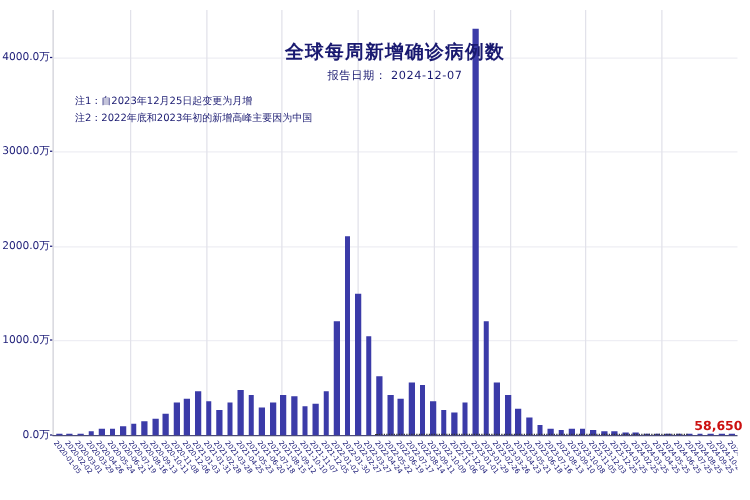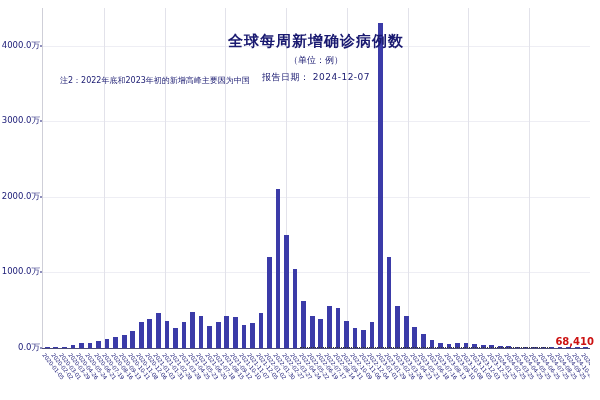--- a/index.html
+++ b/index.html
@@ -422,27 +422,27 @@
         <div class="xtick" style="left: 499.992px;">2024-06-25</div>
         <div class="xtick" style="left: 508.539px;">2024-07-25</div>
         <div class="xtick" style="left: 517.086px;">2024-08-25</div>
         <div class="xtick" style="left: 525.633px;">2024-09-25</div>
         <div class="xtick" style="left: 534.18px;">2024-10-25</div>
         <div class="xtick" style="left: 542.727px;">2024-11-25</div>
       </div>
 
     <div id="titleblock">
       <div id="chart-title">全球每周新增确诊病例数</div>
-      <div id="chart-unit">（单位：例）</div>
       <div id="chart-date">报告日期： 2024-12-07</div>
     </div>
 
     <div id="notes">
+      <span class="note-line">注1：自2023年12月25日起变更为月增</span>
       <span class="note-line">注2：2022年底和2023年初的新增高峰主要因为中国</span>
     </div>
 
     <div id="last-value-line"></div>
-    <div id="last-value">68,410</div>
+    <div id="last-value">58,650</div>
 
   </div>
 
 
 </div>
 
 </body></html>

